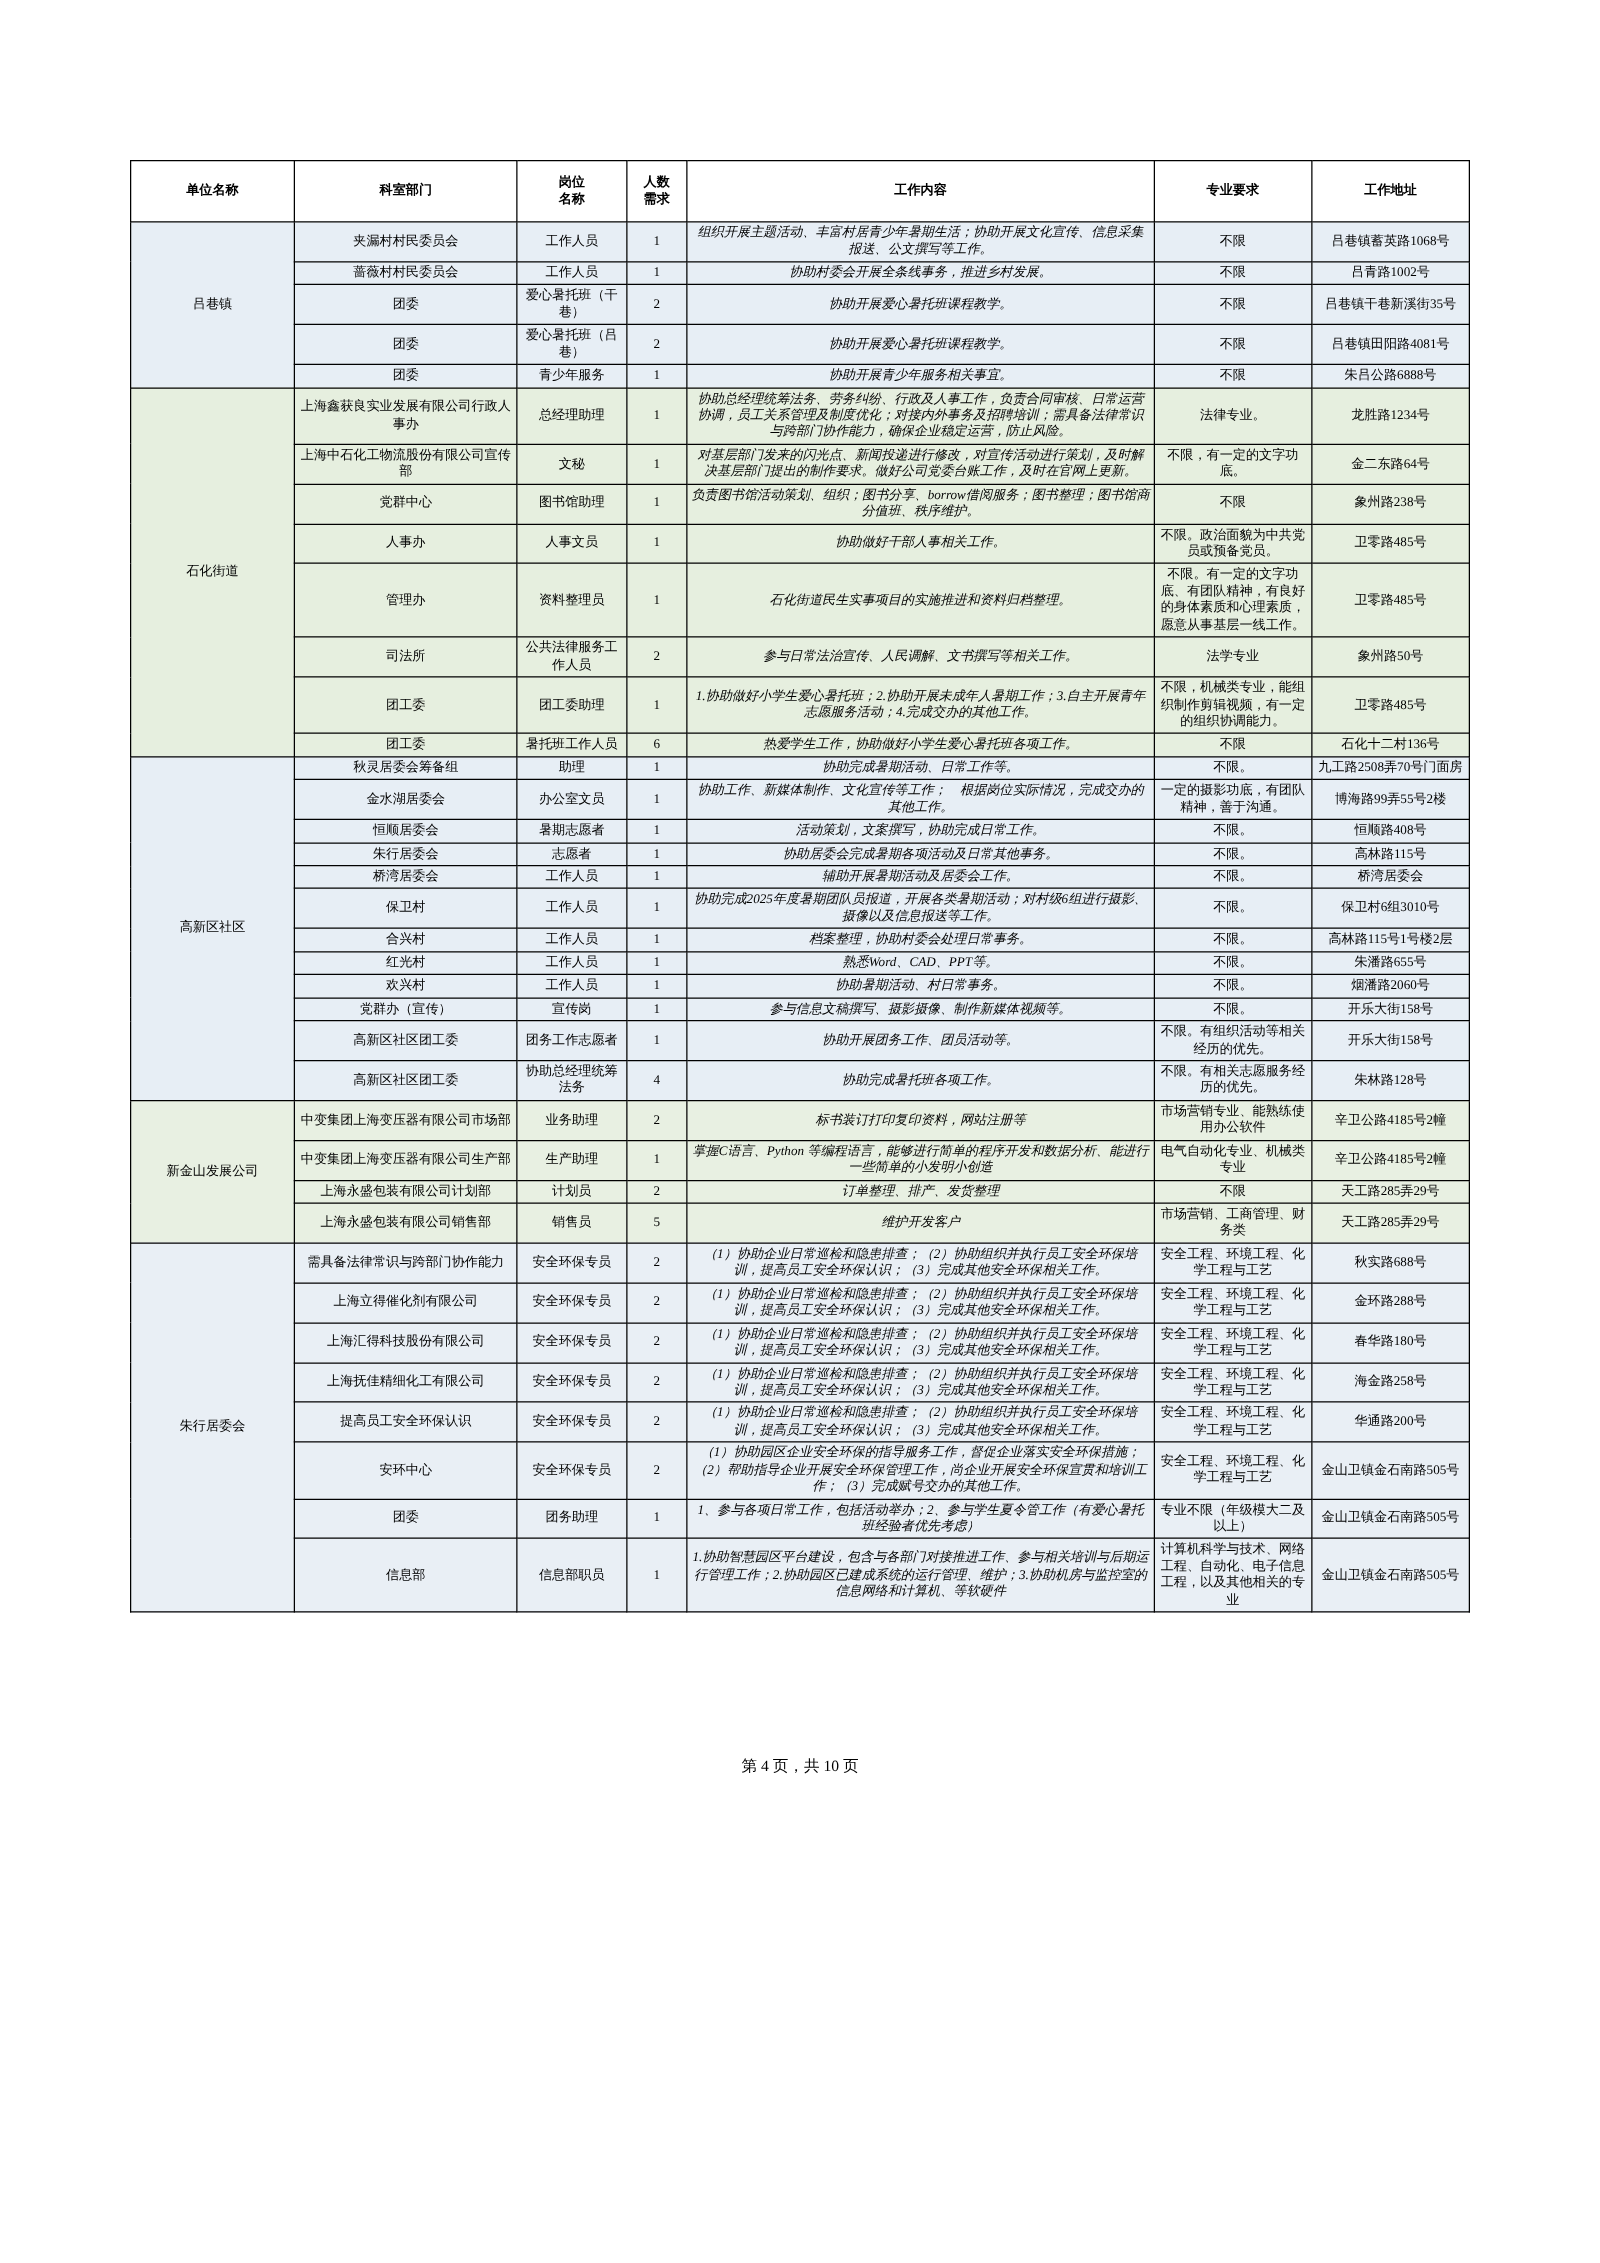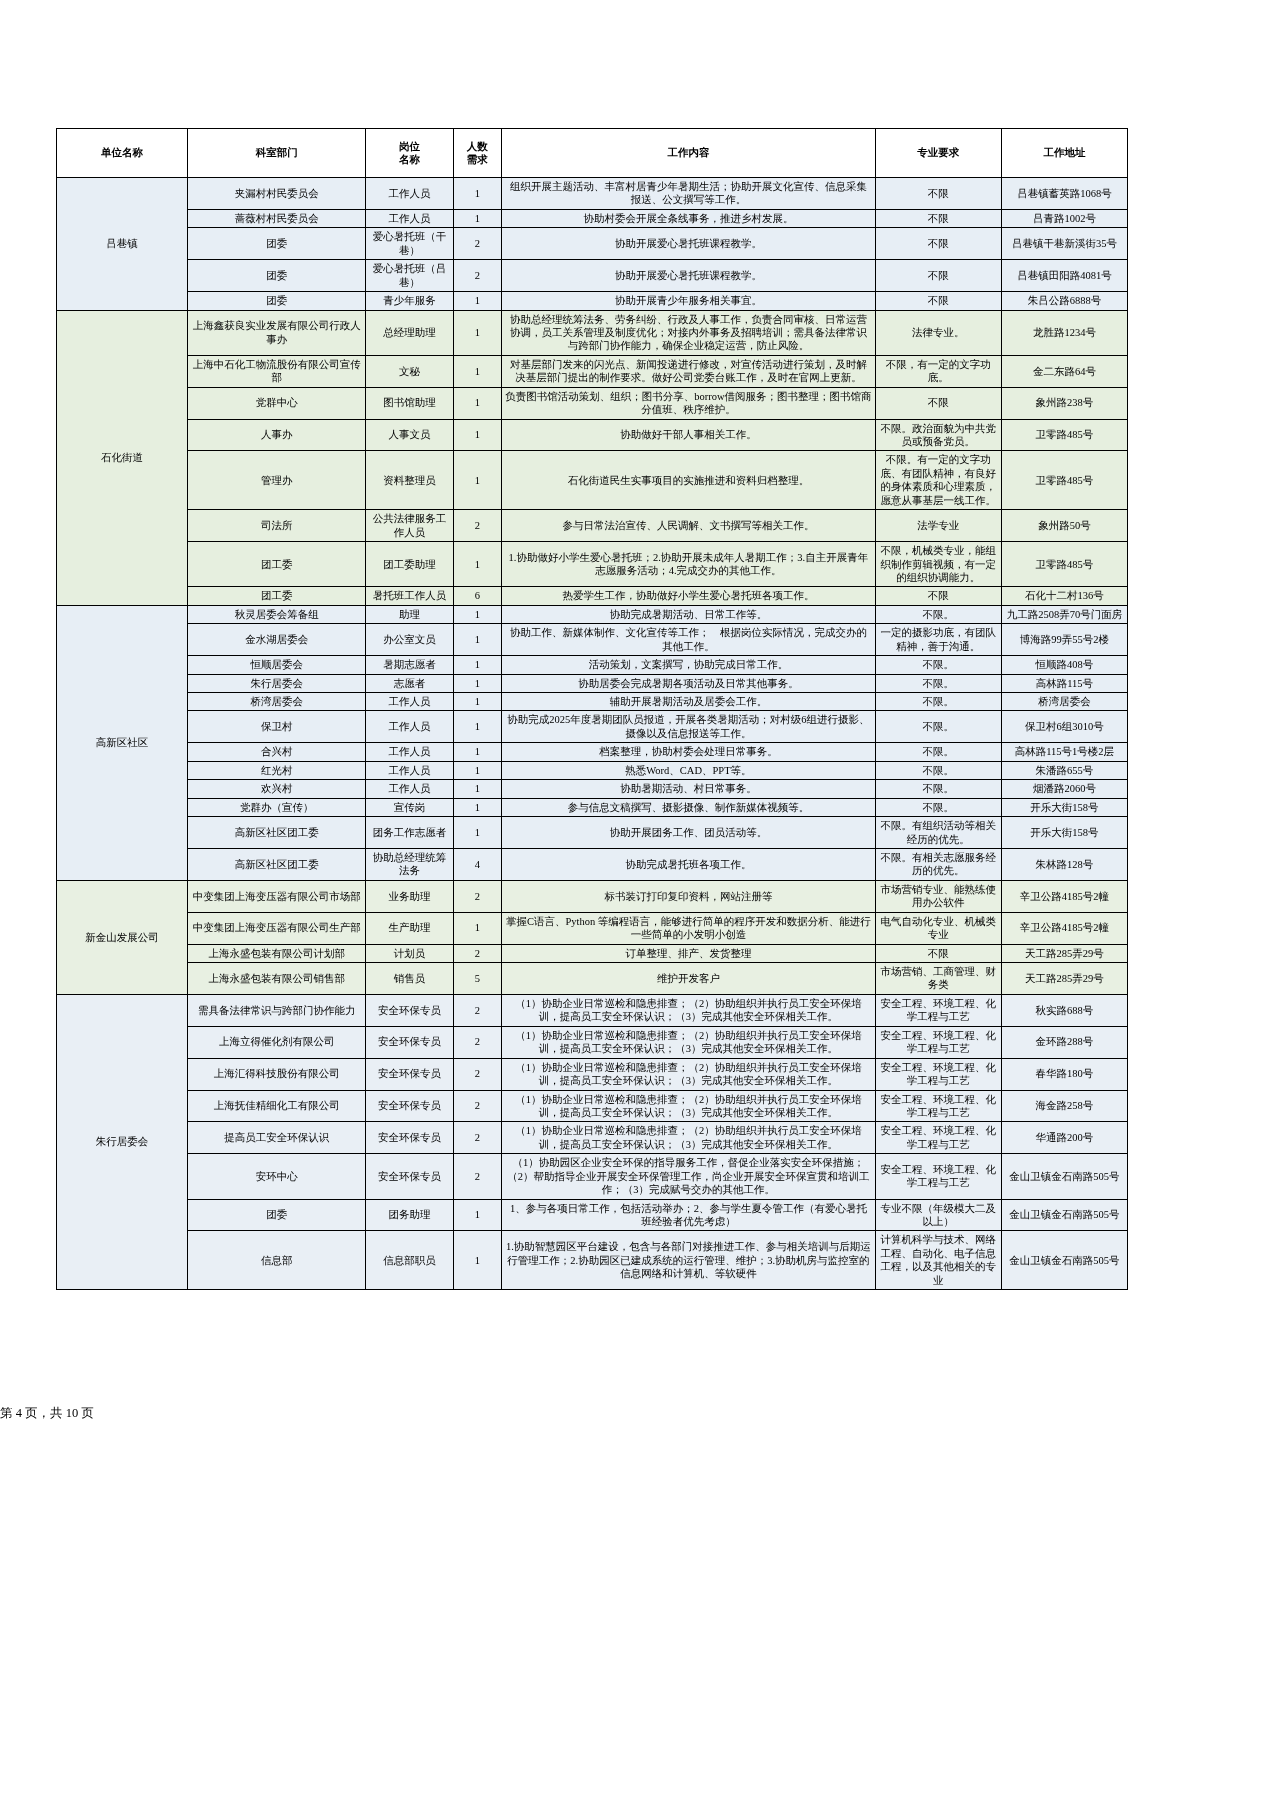--- a/index.html
+++ b/index.html
@@ -6,21 +6,21 @@
   body{
     width:1280px;height:1810px;
     background:#ffffff;
     font-family:"Liberation Serif", serif;
     color:#000;
   }
   .page{
     position:relative;
     width:1280px;height:1478px;
     box-sizing:border-box;
-    padding:128px 104px 0 56px;
+    padding:128px 104px 0 104px;
   }
   table.sheet{
     border-collapse:collapse;
     width:1072px;
     table-layout:fixed;
   }
   table.sheet td, table.sheet th{
     border:1px solid #000;
     padding:2px 3px;
     font-size:10.5px;
@@ -36,31 +36,31 @@
     height:44px;
   }
   col.c0{width:108px;}
   col.c1{width:147px;}
   col.c2{width:72px;}
   col.c3{width:40px;}
   col.c4{width:308px;}
   col.c5{width:104px;}
   col.c6{width:104px;}
   td.unit{font-size:11.5px;font-family:Liberation Serif, serif;}
-  td.content{text-align:left;padding-left:5px;padding-right:5px;}
+  td.content{text-align:left;padding-left:5px;padding-right:5px;font-style:italic;}
   td.dept{font-size:10.5px;}
   .g-blue{background:#e7eef5;}
   .g-green{background:#e6efdf;}
   .g-green2{background:#e8f0e2;}
   .g-blue2{background:#e9eff5;}
   .footer{
     position:absolute;
     left:0;right:0;
     bottom:56px;
-    text-align:left;
+    text-align:center;
     font-size:12.5px;
     font-family:"Liberation Serif", serif;
   }
 </style>
 </head>
 <body>
 
 <div class="page">
   <table class="sheet">
     <colgroup>

